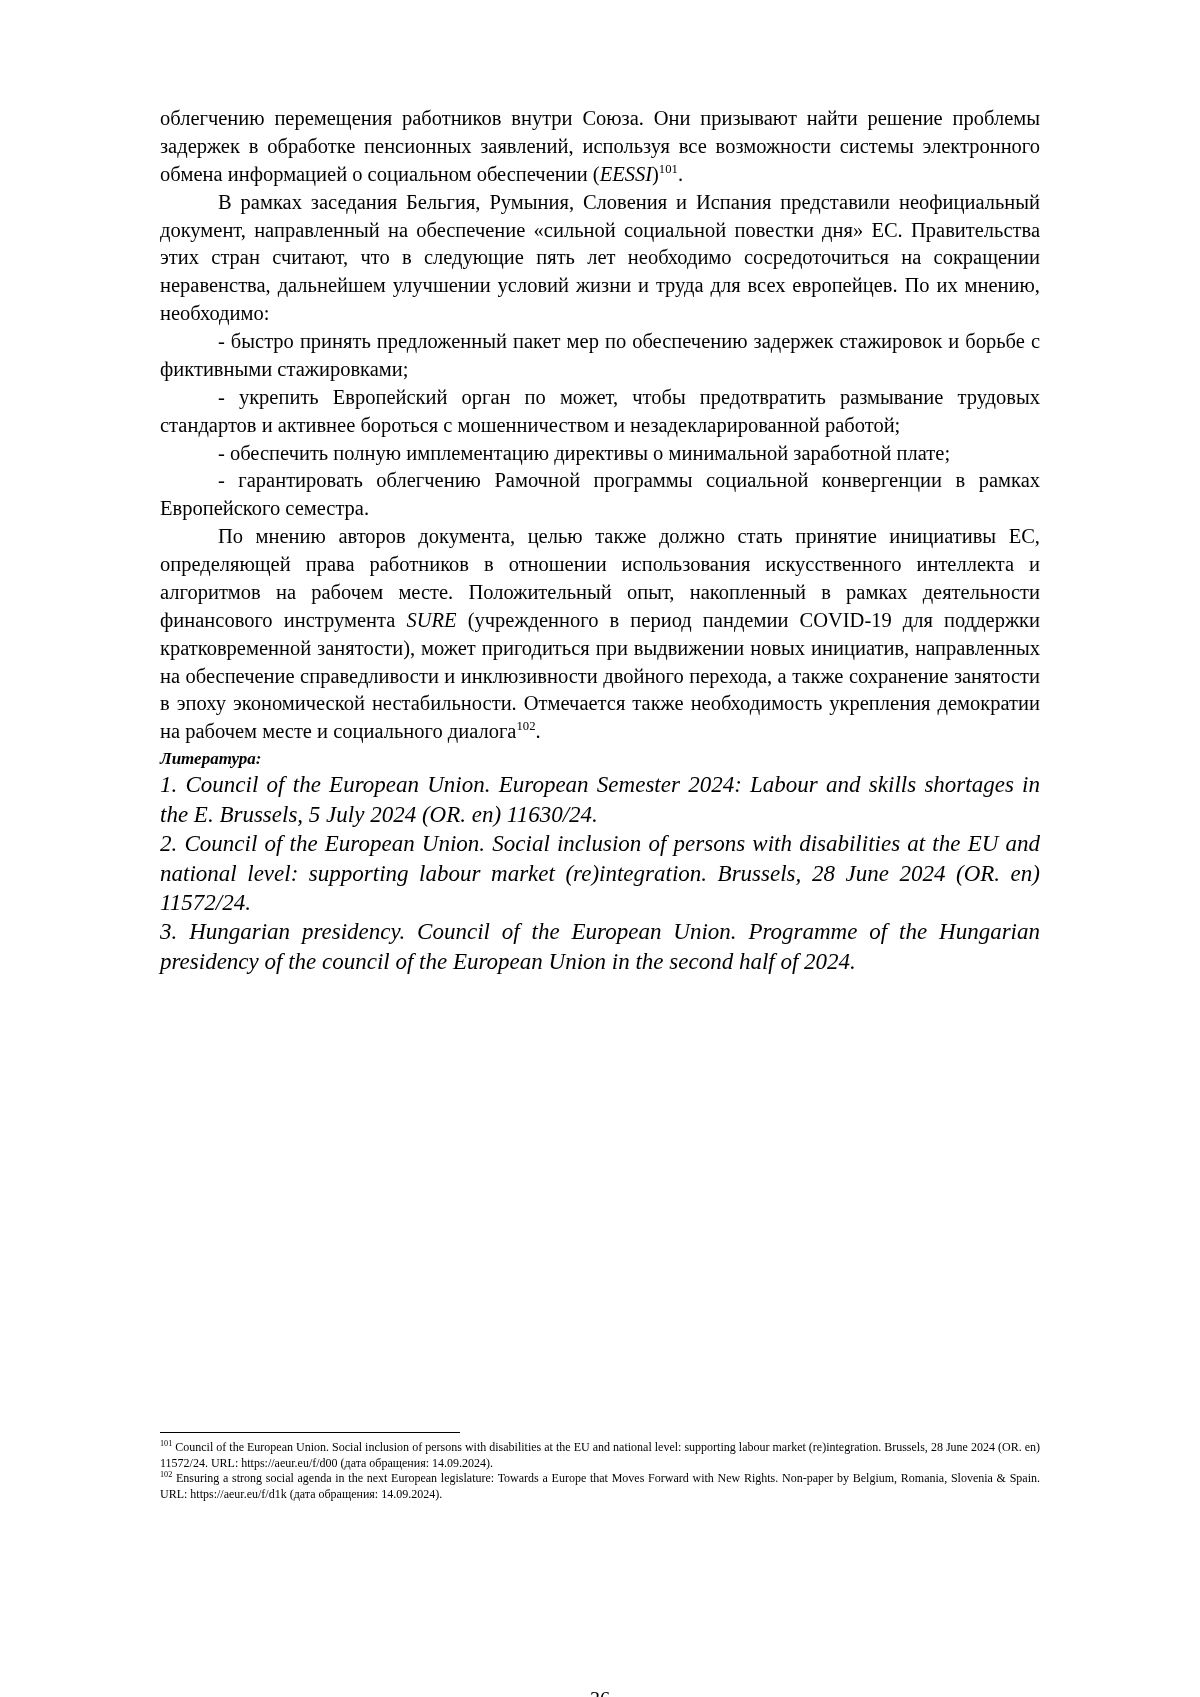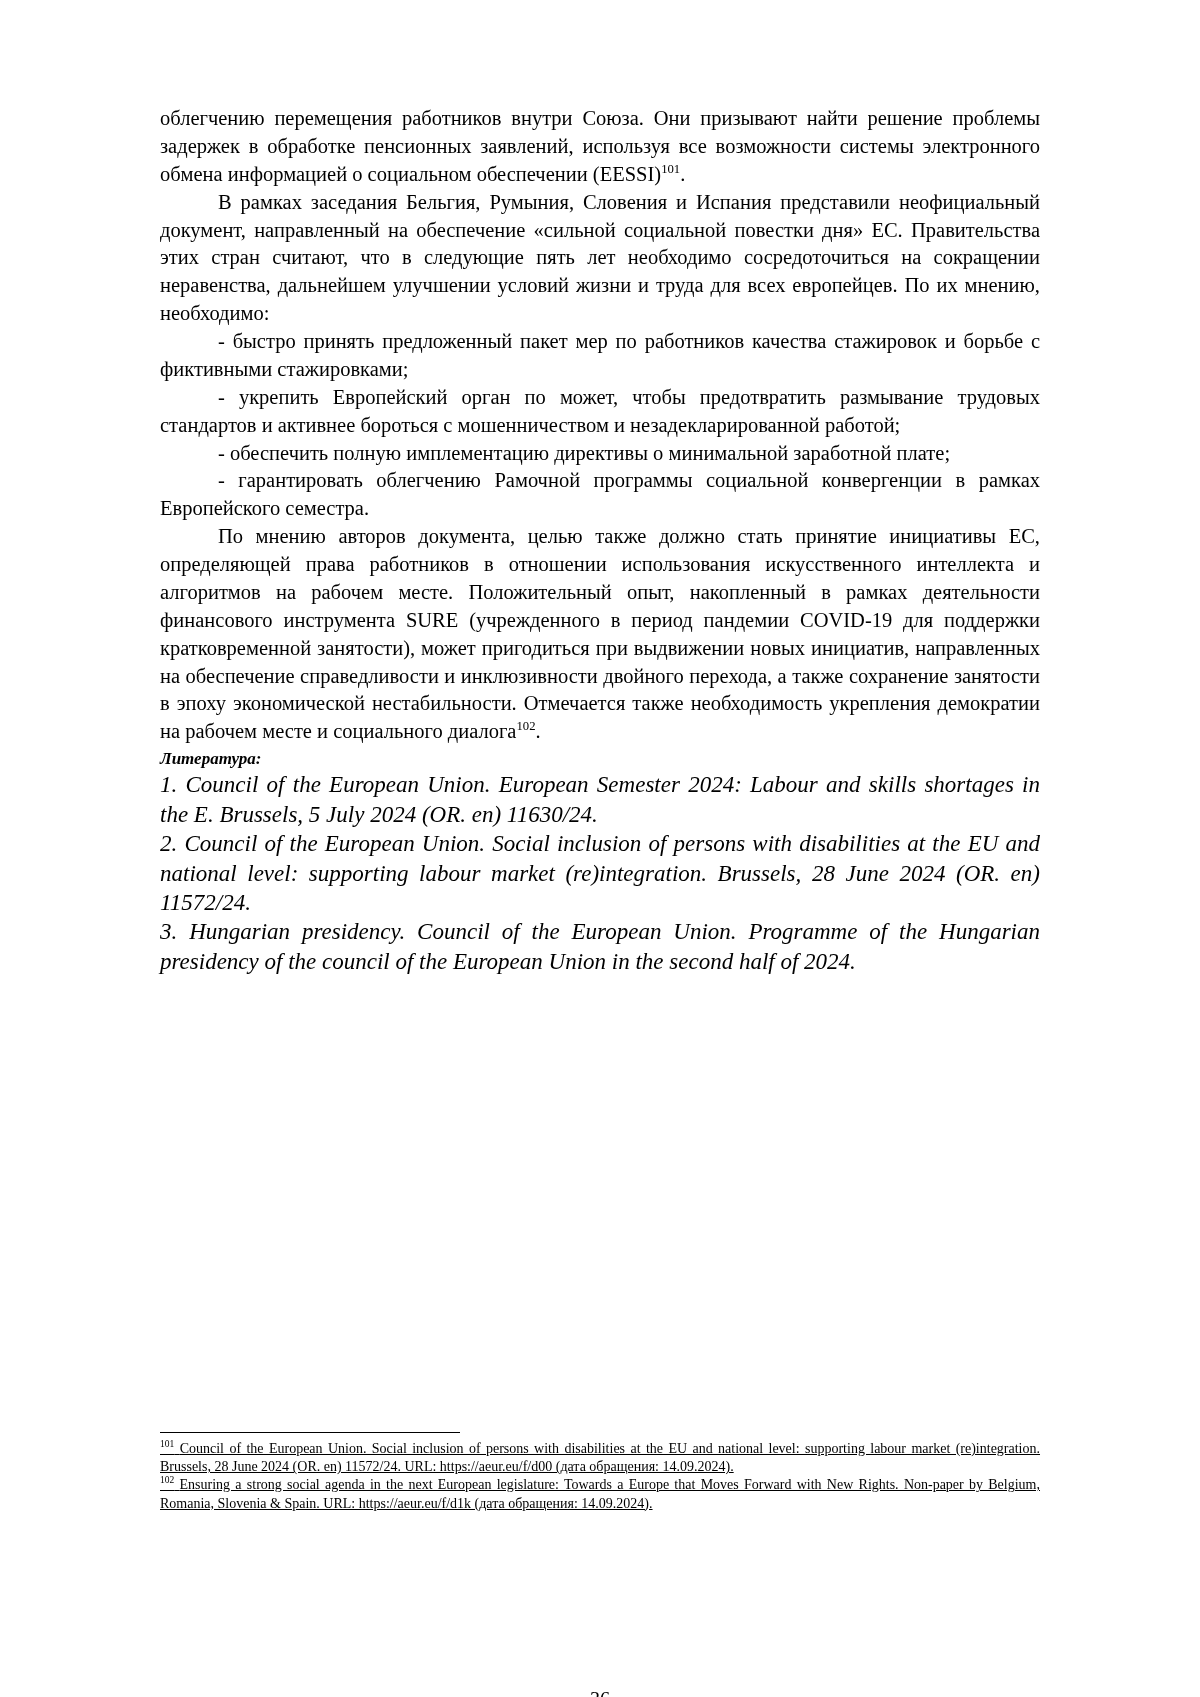--- a/index.html
+++ b/index.html
@@ -39,20 +39,21 @@
   }
   p.dash {
     text-indent: 58px;
   }
   sup {
     font-size: 0.62em;
     vertical-align: super;
     line-height: 0;
   }
   .ital {
+    font-style: italic;
     margin-top: 44px;
   }
   .lit-head {
     font-weight: bold;
     font-style: italic;
     font-size: 17px;
     margin-top: 2px;
     line-height: 1.3;
   }
   .lit-list {
@@ -70,24 +71,23 @@
     top: 1432px;
     width: 880px;
   }
   .fn-rule {
     width: 300px;
     height: 0;
     border-top: 1.2px solid #000;
     margin-bottom: 7px;
   }
   .footnotes {
-    font-size: 14px;
+    font-size: 12px;
     line-height: 1.30;
     text-align: justify;
-    text-decoration: underline;
   }
   .footnotes p {
     margin: 0;
   }
   .footnotes sup {
     font-size: 0.68em;
   }
   .page-number {
     position: absolute;
     left: 0;
@@ -103,21 +103,21 @@
 <div class="page">
 
   <div class="body-text">
 
     <p class="plain">
       <span>облегчению перемещения работников внутри Союза. Они призывают найти решение проблемы задержек в обработке пенсионных заявлений, используя все возможности системы электронного обмена информацией о социальном обеспечении (</span><span class="ital">EESSI</span><span>)</span><sup>101</sup><span>.</span>
     </p>
 
     <p class="indent">В рамках заседания Бельгия, Румыния, Словения и Испания представили неофициальный документ, направленный на обеспечение «сильной социальной повестки дня» ЕС. Правительства этих стран считают, что в следующие пять лет необходимо сосредоточиться на сокращении неравенства, дальнейшем улучшении условий жизни и труда для всех европейцев. По их мнению, необходимо:</p>
 
-    <p class="dash"> - быстро принять предложенный пакет мер по работников качества стажировок и борьбе с фиктивными стажировками;</p>
+    <p class="dash"> - быстро принять предложенный пакет мер по обеспечению задержек стажировок и борьбе с фиктивными стажировками;</p>
 
     <p class="dash">- укрепить Европейский орган по может, чтобы предотвратить размывание трудовых стандартов и активнее бороться с мошенничеством и незадекларированной работой;</p>
 
     <p class="dash">- обеспечить полную имплементацию директивы о минимальной заработной плате;</p>
 
     <p class="dash">- гарантировать облегчению Рамочной программы социальной конвергенции в рамках Европейского семестра.</p>
 
     <p class="indent">
       <span>По мнению авторов документа, целью также должно стать принятие инициативы ЕС, определяющей права работников в отношении использования искусственного интеллекта и алгоритмов на рабочем месте. Положительный опыт, накопленный в рамках деятельности финансового инструмента </span><span class="ital">SURE</span><span> (учрежденного в период пандемии COVID-19 для поддержки кратковременной занятости), может пригодиться при выдвижении новых инициатив, направленных на обеспечение справедливости и инклюзивности двойного перехода, а также сохранение занятости в эпоху экономической нестабильности. Отмечается также необходимость укрепления демократии на рабочем месте и социального диалога</span><sup>102</sup><span>.</span>
     </p>

